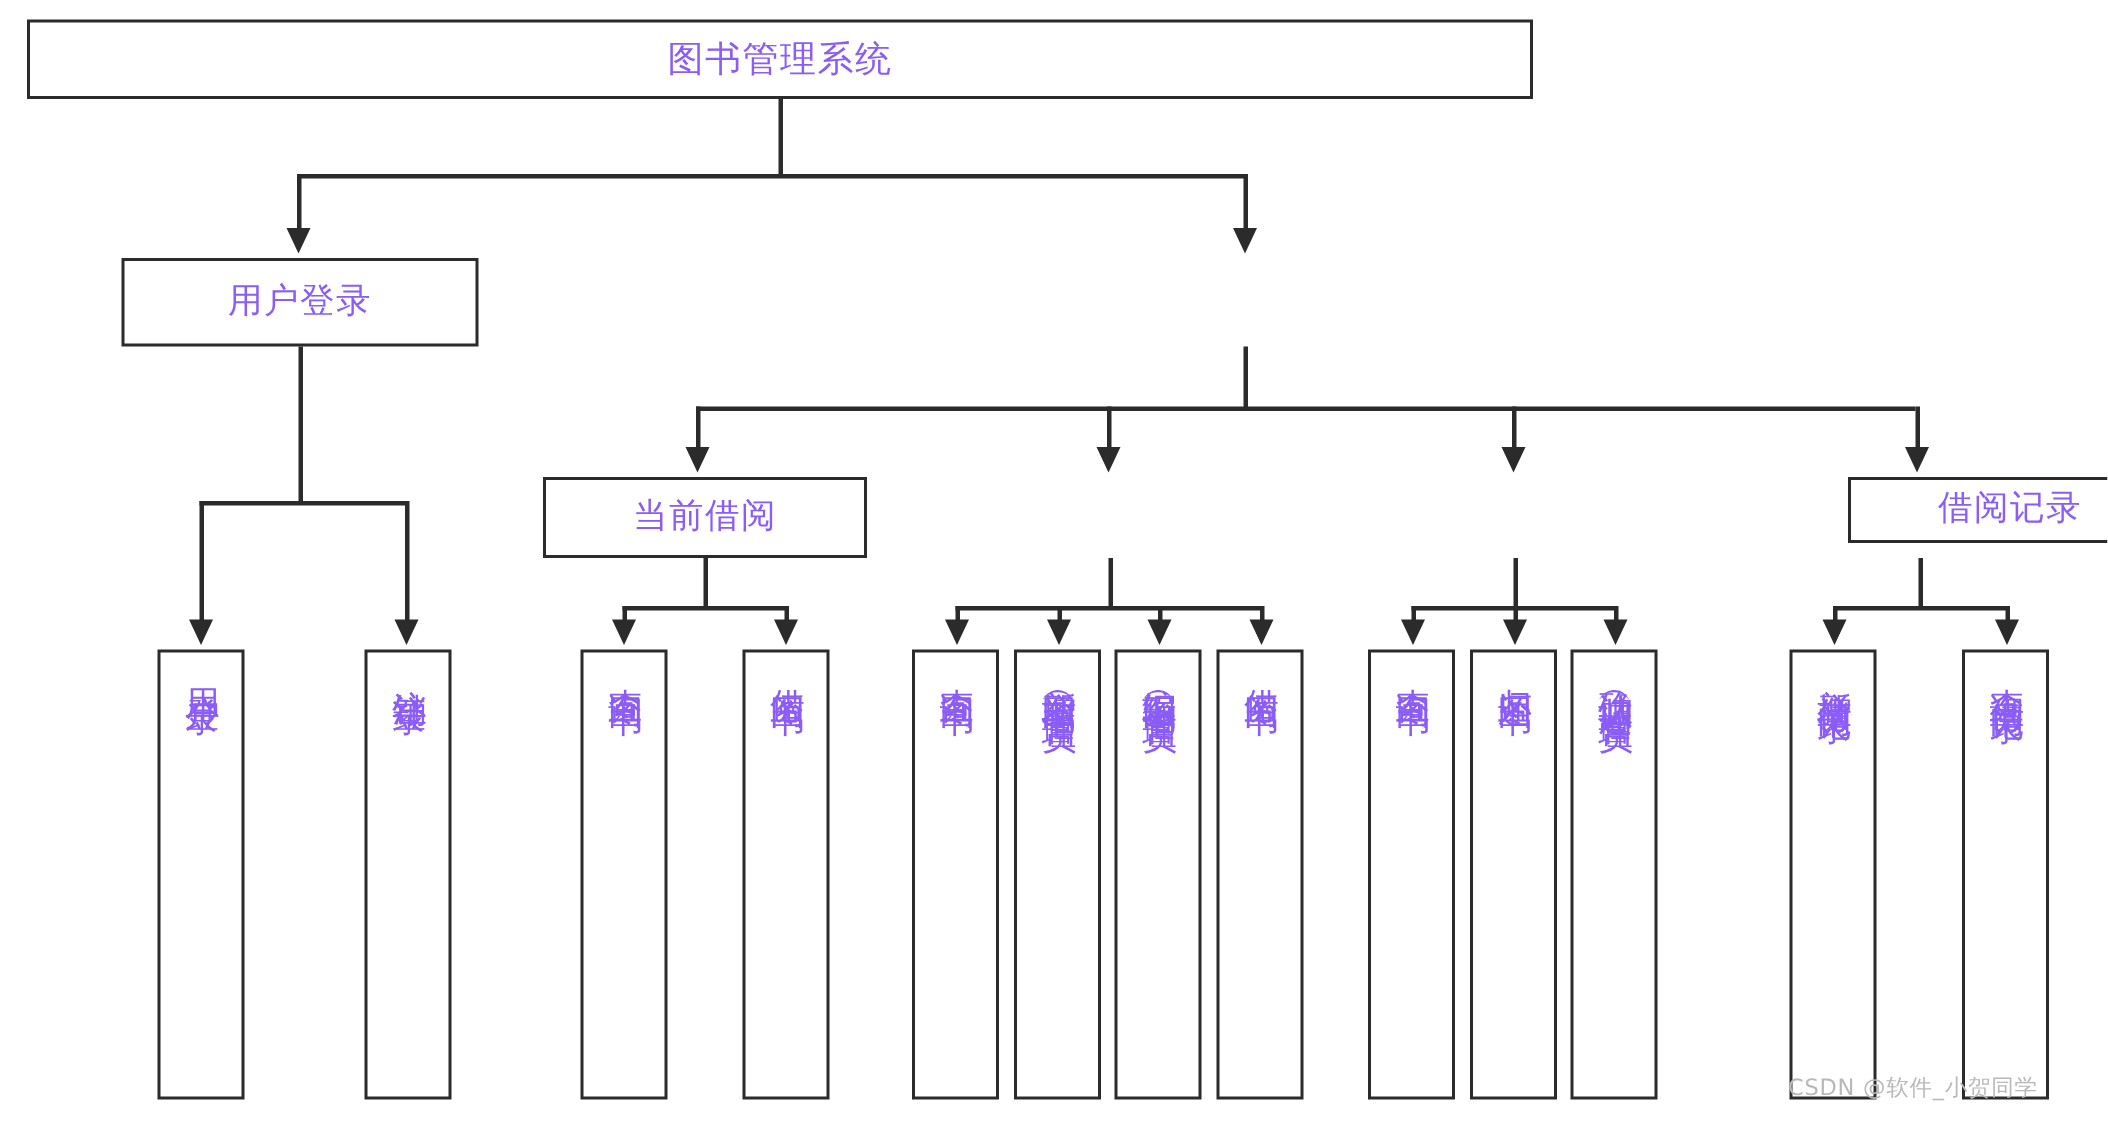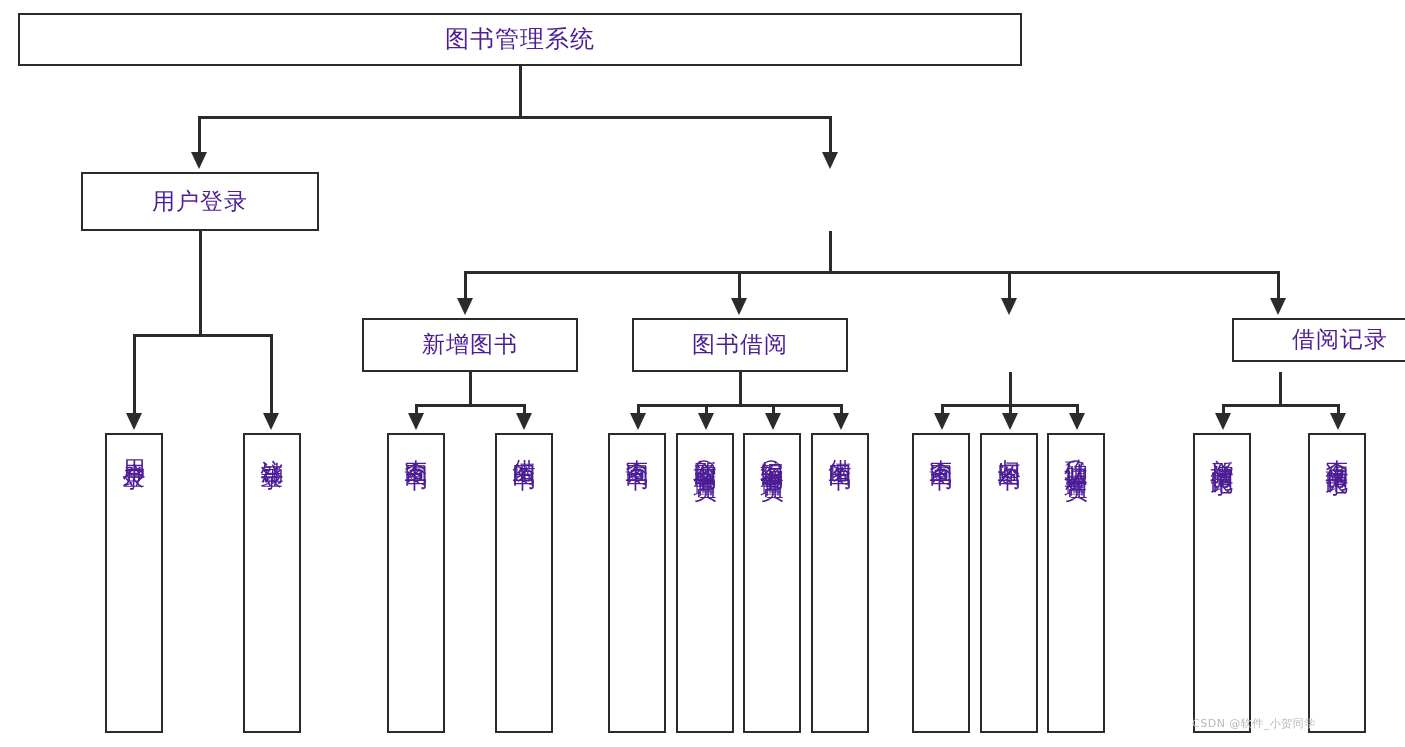--- a/index.html
+++ b/index.html
@@ -18,21 +18,21 @@
   }
   
   .node {
     position: absolute;
     box-sizing: border-box;
     background: #ffffff;
     border: 2.5px solid #2b2b2b;
     display: flex;
     align-items: center;
     justify-content: center;
-    color: #4c1d95;
+    color: #8b5cf6;
   }
   .node.horizontal {
     font-size: 23px;
     line-height: 1.1;
     letter-spacing: 1px;
     white-space: nowrap;
   }
   .node.vertical {
     align-items: flex-start;
     justify-content: center;
@@ -61,21 +61,21 @@
     position: absolute;
     width: 0;
     height: 0;
     border-left: 8px solid transparent;
     border-right: 8px solid transparent;
     border-top: 17px solid #2b2b2b;
   }
   
   #watermark {
     position: absolute;
-    font-size: 11px;
+    font-size: 15px;
     color: #b9b9b9;
     white-space: nowrap;
     letter-spacing: 0.5px;
     font-family: "DejaVu Sans", "Liberation Sans", sans-serif;
   }
 </style>
 </head>
 <body>
 
 <div id="canvas">
@@ -110,23 +110,22 @@
 
   <div class="conn vline" style="left:738px; top:271px; width:2.5px; height:28px;"></div>
   <div class="arrow" style="left:731px; top:298px;"></div>
 
   <div class="conn vline" style="left:1008px; top:271px; width:2.5px; height:28px;"></div>
   <div class="arrow" style="left:1001px; top:298px;"></div>
 
   <div class="conn vline" style="left:1277px; top:271px; width:2.5px; height:28px;"></div>
   <div class="arrow" style="left:1270px; top:298px;"></div>
 
-  <div class="node horizontal" style="left:362px; top:318px; width:216px; height:54px;">新增图书</div>
-
-  <div class="node horizontal" style="left:632px; top:318px; width:216px; height:54px;">图书借阅</div>
+  <div class="node horizontal" style="left:362px; top:318px; width:216px; height:54px;">当前借阅</div>
+
 
 
   <div class="node horizontal" style="left:1232px; top:318px; width:216px; height:44px;">借阅记录</div>
 
   <div class="conn vline" style="left:469px; top:372px; width:2.5px; height:34px;"></div>
   <div class="conn hline" style="left:415px; top:404px; width:110px; height:2.5px;"></div>
   <div class="conn vline" style="left:415px; top:404px; width:2.5px; height:10px;"></div>
   <div class="arrow" style="left:408px; top:413px;"></div>
   <div class="conn vline" style="left:523px; top:404px; width:2.5px; height:10px;"></div>
   <div class="arrow" style="left:516px; top:413px;"></div>

